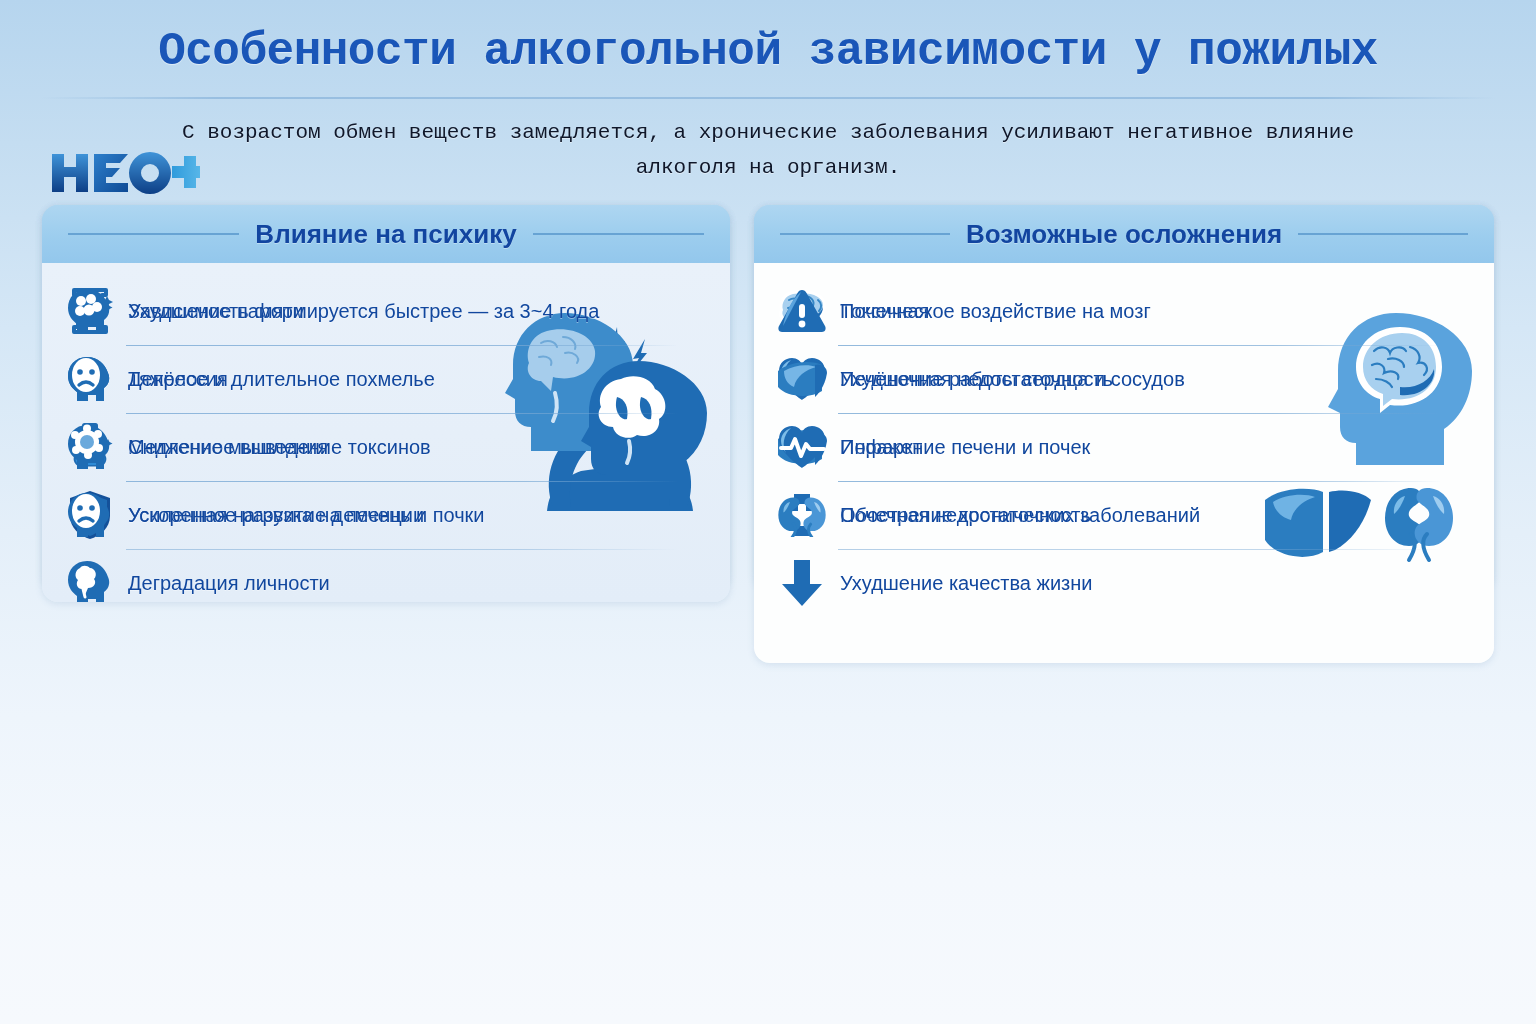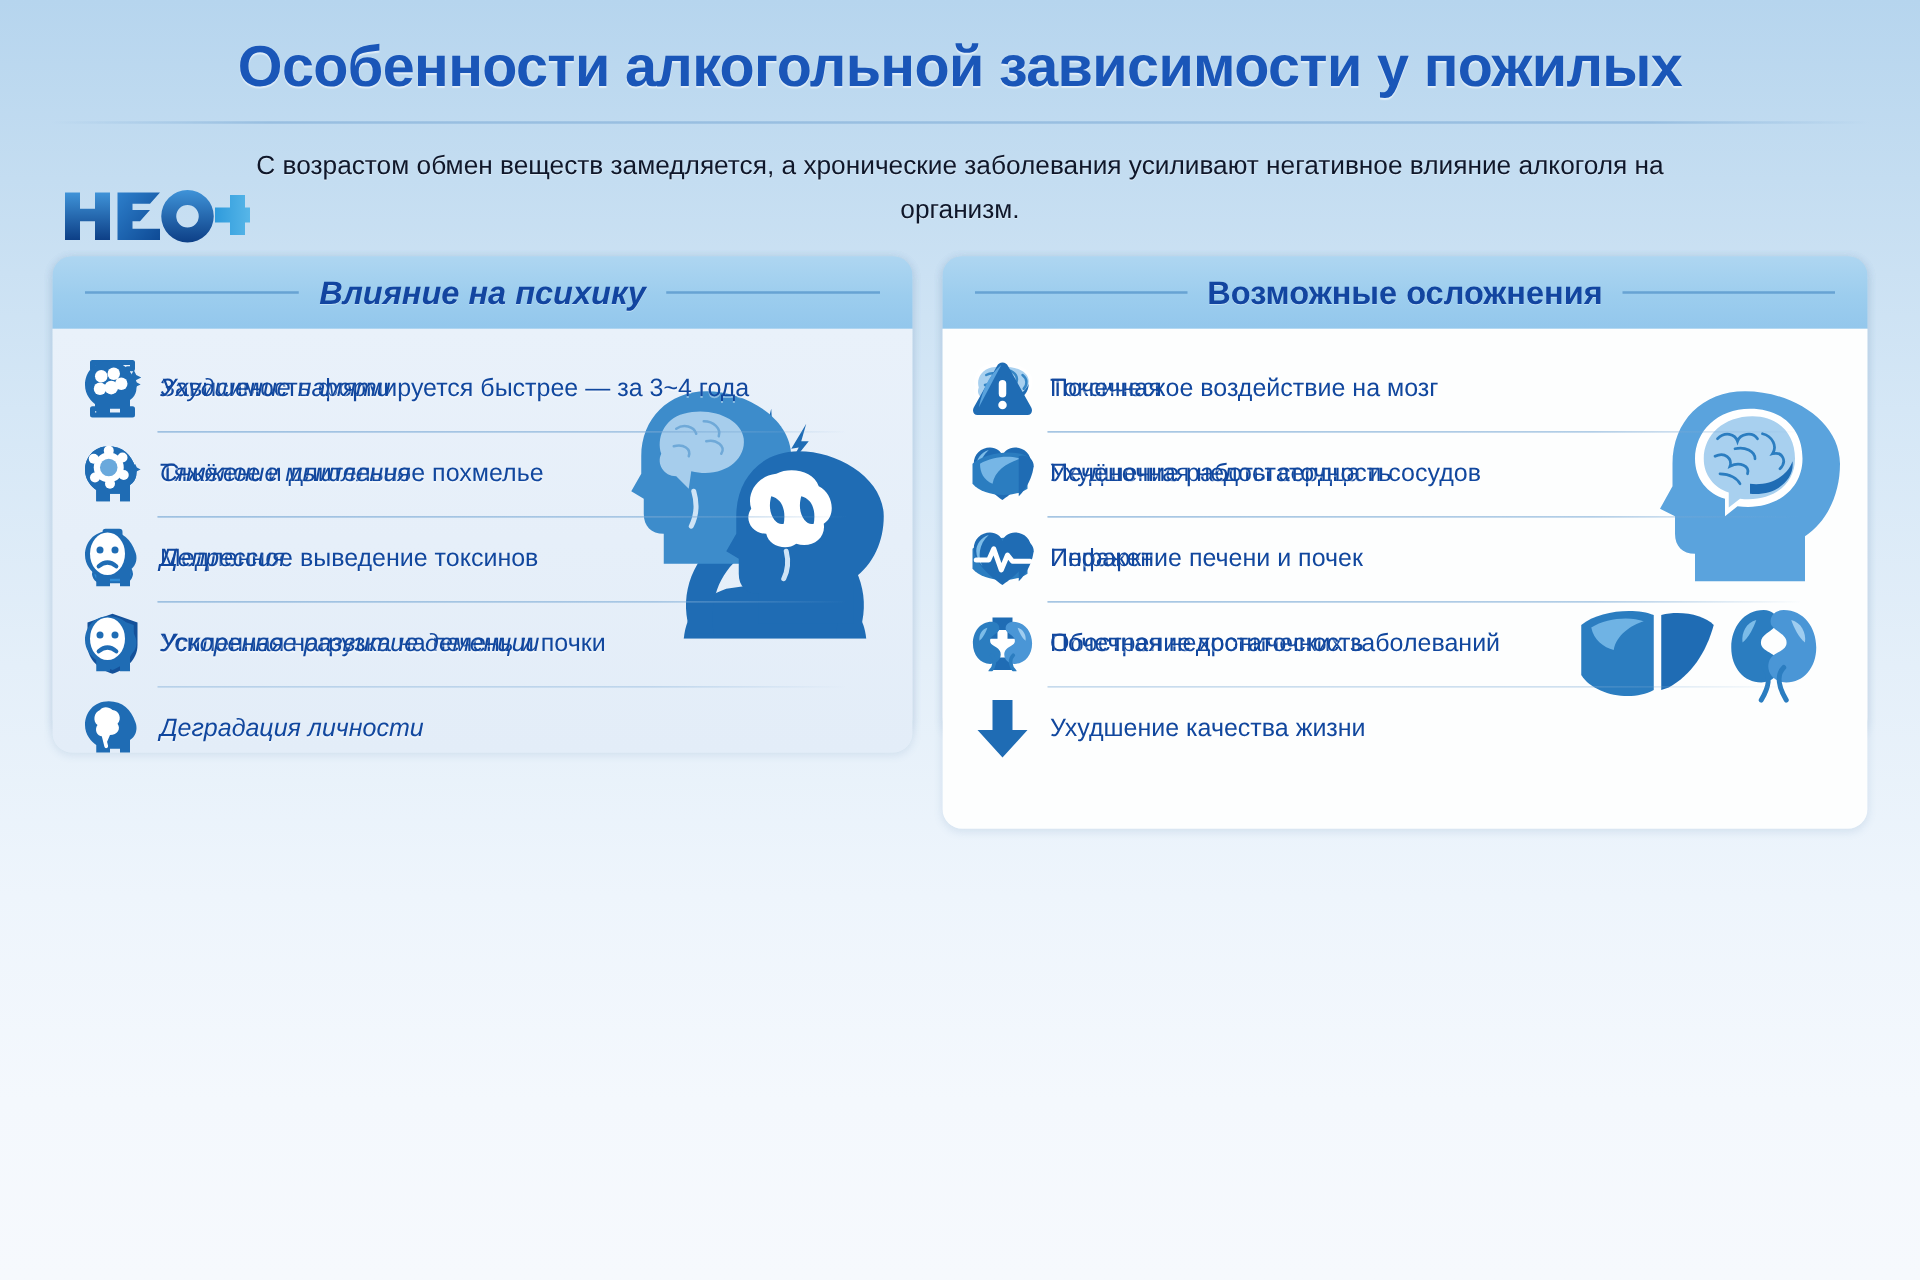--- a/index.html
+++ b/index.html
@@ -22,20 +22,21 @@
         #f4f8fd 86%,
         #f6f9fd 100%);
     position: relative;
   }
 
   
   .header {
     position: relative;
     width: 100%;
     height: 200px;
+    font-family: Liberation Mono, monospace;
   }
 
   .page-title {
     position: absolute;
     top: 26px;
     left: 0;
     width: 100%;
     text-align: center;
     font-size: 46px;
     font-weight: bold;
@@ -93,21 +94,21 @@
 
   .card {
     position: absolute;
     border-radius: 16px;
     overflow: hidden;
     box-shadow: 0 2px 7px rgba(90,130,175,0.16);
   }
 
   .card-1 { left: 42px;  top: 0;   width: 688px; height: 385px; }
   .card-2 { left: 754px; top: 0;   width: 740px; height: 385px; }
-  .card-3 { left: 42px;  top: 410; width: 688px; height: 397px; font-style: italic; }
+  .card-3 { left: 42px;  top: 410; width: 688px; height: 397px; }
   .card-4 { left: 754px; top: 410; width: 740px; height: 458px; }
 
   .card-head {
     height: 58px;
     background: linear-gradient(180deg, #aed6f1 0%, #9ccdee 55%, #93c7ec 100%);
     display: flex;
     align-items: center;
     justify-content: center;
     gap: 16px;
     padding: 0 26px;
@@ -471,20 +472,33 @@
               <path d="M42 16 l1.5 3 l3 1.5 l-3 1.5 l-1.5 3 l-1.5 -3 l-3 -1.5 l3 -1.5 Z" fill="#1f6cb4"></path>
             </svg>
           </span>
           <span class="label">Ухудшение памяти</span>
         </div>
 
         <div class="row">
           <span class="icon">
             <svg width="48" height="48" viewBox="0 0 48 48">
               <path d="M21 2 C9 2 2 11 2 21 C2 29 7 34 11 37 L11 46 L22 46 L22 40 L30 40 L30 46 L38 46 L38 33 C44 29 44 22 42 18 C39 9 32 2 21 2 Z" fill="#1f6cb4"></path>
+              <ellipse cx="20" cy="20" rx="14" ry="17" fill="#ffffff"></ellipse>
+              <circle cx="14" cy="17" r="2.8" fill="#1f6cb4"></circle>
+              <circle cx="26" cy="17" r="2.8" fill="#1f6cb4"></circle>
+              <path d="M13 30 Q20 24 27 30" stroke="#1f6cb4" stroke-width="3.4" fill="none" stroke-linecap="round"></path>
+            </svg>
+          </span>
+          <span class="label">Депрессия</span>
+        </div>
+
+        <div class="row">
+          <span class="icon">
+            <svg width="48" height="48" viewBox="0 0 48 48">
+              <path d="M21 2 C9 2 2 11 2 21 C2 29 7 34 11 37 L11 46 L22 46 L22 40 L30 40 L30 46 L38 46 L38 33 C44 29 44 22 42 18 C39 9 32 2 21 2 Z" fill="#1f6cb4"></path>
               <g fill="#ffffff">
                 <circle cx="21" cy="19" r="12"></circle>
                 <circle cx="21" cy="5.5" r="4"></circle>
                   <circle cx="32" cy="11" r="4"></circle>
                 <circle cx="33" cy="25" r="4"></circle>
                   <circle cx="22" cy="32" r="4"></circle>
                 <circle cx="10" cy="27" r="4"></circle>
                   <circle cx="9" cy="12" r="4"></circle>
               </g>
               <circle cx="21" cy="19" r="7" fill="#6aa9dc"></circle>
@@ -497,33 +511,20 @@
         <div class="row">
           <span class="icon">
             <svg width="48" height="48" viewBox="0 0 48 48">
               <path d="M21 2 C9 2 2 11 2 21 C2 29 7 34 11 37 L11 46 L22 46 L22 40 L30 40 L30 46 L38 46 L38 33 C44 29 44 22 42 18 C39 9 32 2 21 2 Z" fill="#1f6cb4"></path>
               <ellipse cx="20" cy="20" rx="14" ry="17" fill="#ffffff"></ellipse>
               <circle cx="14" cy="17" r="2.8" fill="#1f6cb4"></circle>
               <circle cx="26" cy="17" r="2.8" fill="#1f6cb4"></circle>
               <path d="M13 30 Q20 24 27 30" stroke="#1f6cb4" stroke-width="3.4" fill="none" stroke-linecap="round"></path>
             </svg>
           </span>
-          <span class="label">Депрессия</span>
-        </div>
-
-        <div class="row">
-          <span class="icon">
-            <svg width="48" height="48" viewBox="0 0 48 48">
-              <path d="M21 2 C9 2 2 11 2 21 C2 29 7 34 11 37 L11 46 L22 46 L22 40 L30 40 L30 46 L38 46 L38 33 C44 29 44 22 42 18 C39 9 32 2 21 2 Z" fill="#1f6cb4"></path>
-              <ellipse cx="20" cy="20" rx="14" ry="17" fill="#ffffff"></ellipse>
-              <circle cx="14" cy="17" r="2.8" fill="#1f6cb4"></circle>
-              <circle cx="26" cy="17" r="2.8" fill="#1f6cb4"></circle>
-              <path d="M13 30 Q20 24 27 30" stroke="#1f6cb4" stroke-width="3.4" fill="none" stroke-linecap="round"></path>
-            </svg>
-          </span>
           <span class="label">Ускоренное развитие деменции</span>
         </div>
 
         <div class="row">
           <span class="icon">
             <svg width="48" height="48" viewBox="0 0 48 48">
               <path d="M21 2 C9 2 2 11 2 21 C2 29 7 34 11 37 L11 46 L22 46 L22 40 L30 40 L30 46 L38 46 L38 33 C44 29 44 22 42 18 C39 9 32 2 21 2 Z" fill="#1f6cb4"></path>
               <g fill="#ffffff">
                 <path d="M14 9 C9 11 8 18 12 21 C9 25 12 31 17 30 L19 36 L22 29 C28 29 31 24 28 20 C32 16 29 9 24 9 C21 6 16 6 14 9 Z"></path>
               </g>

